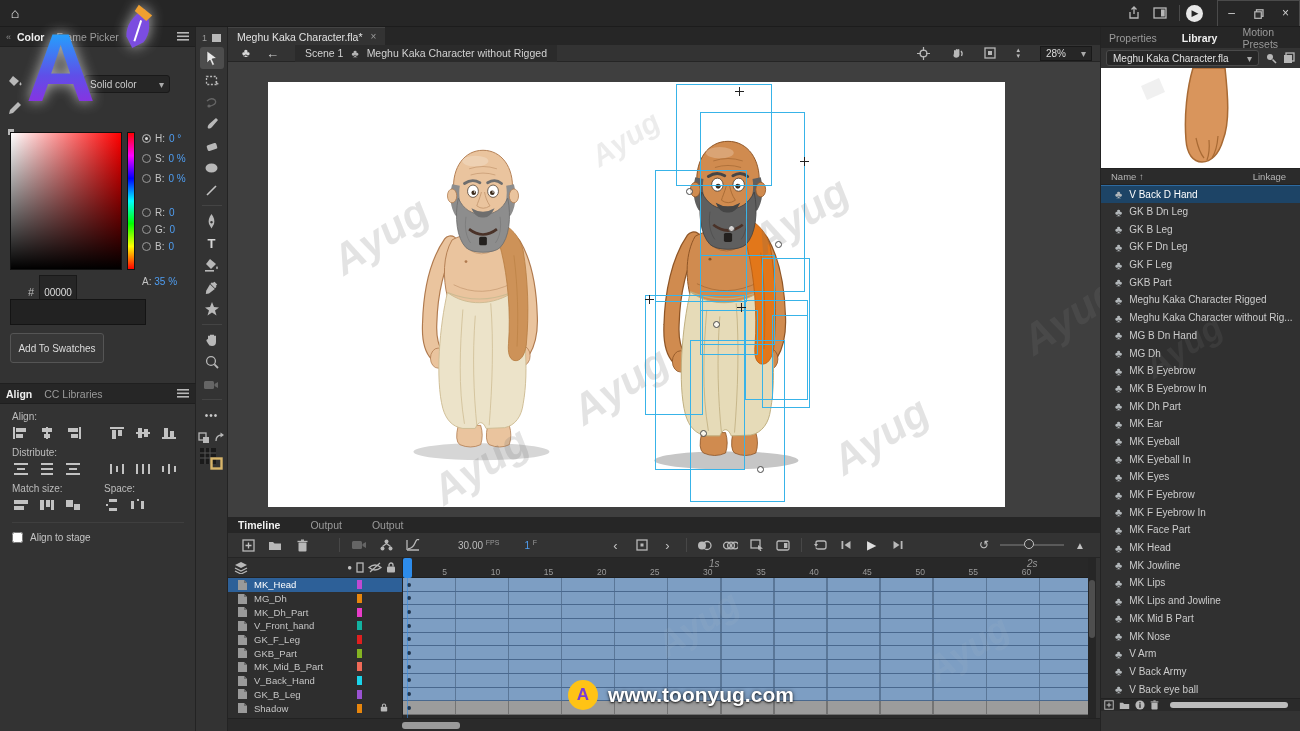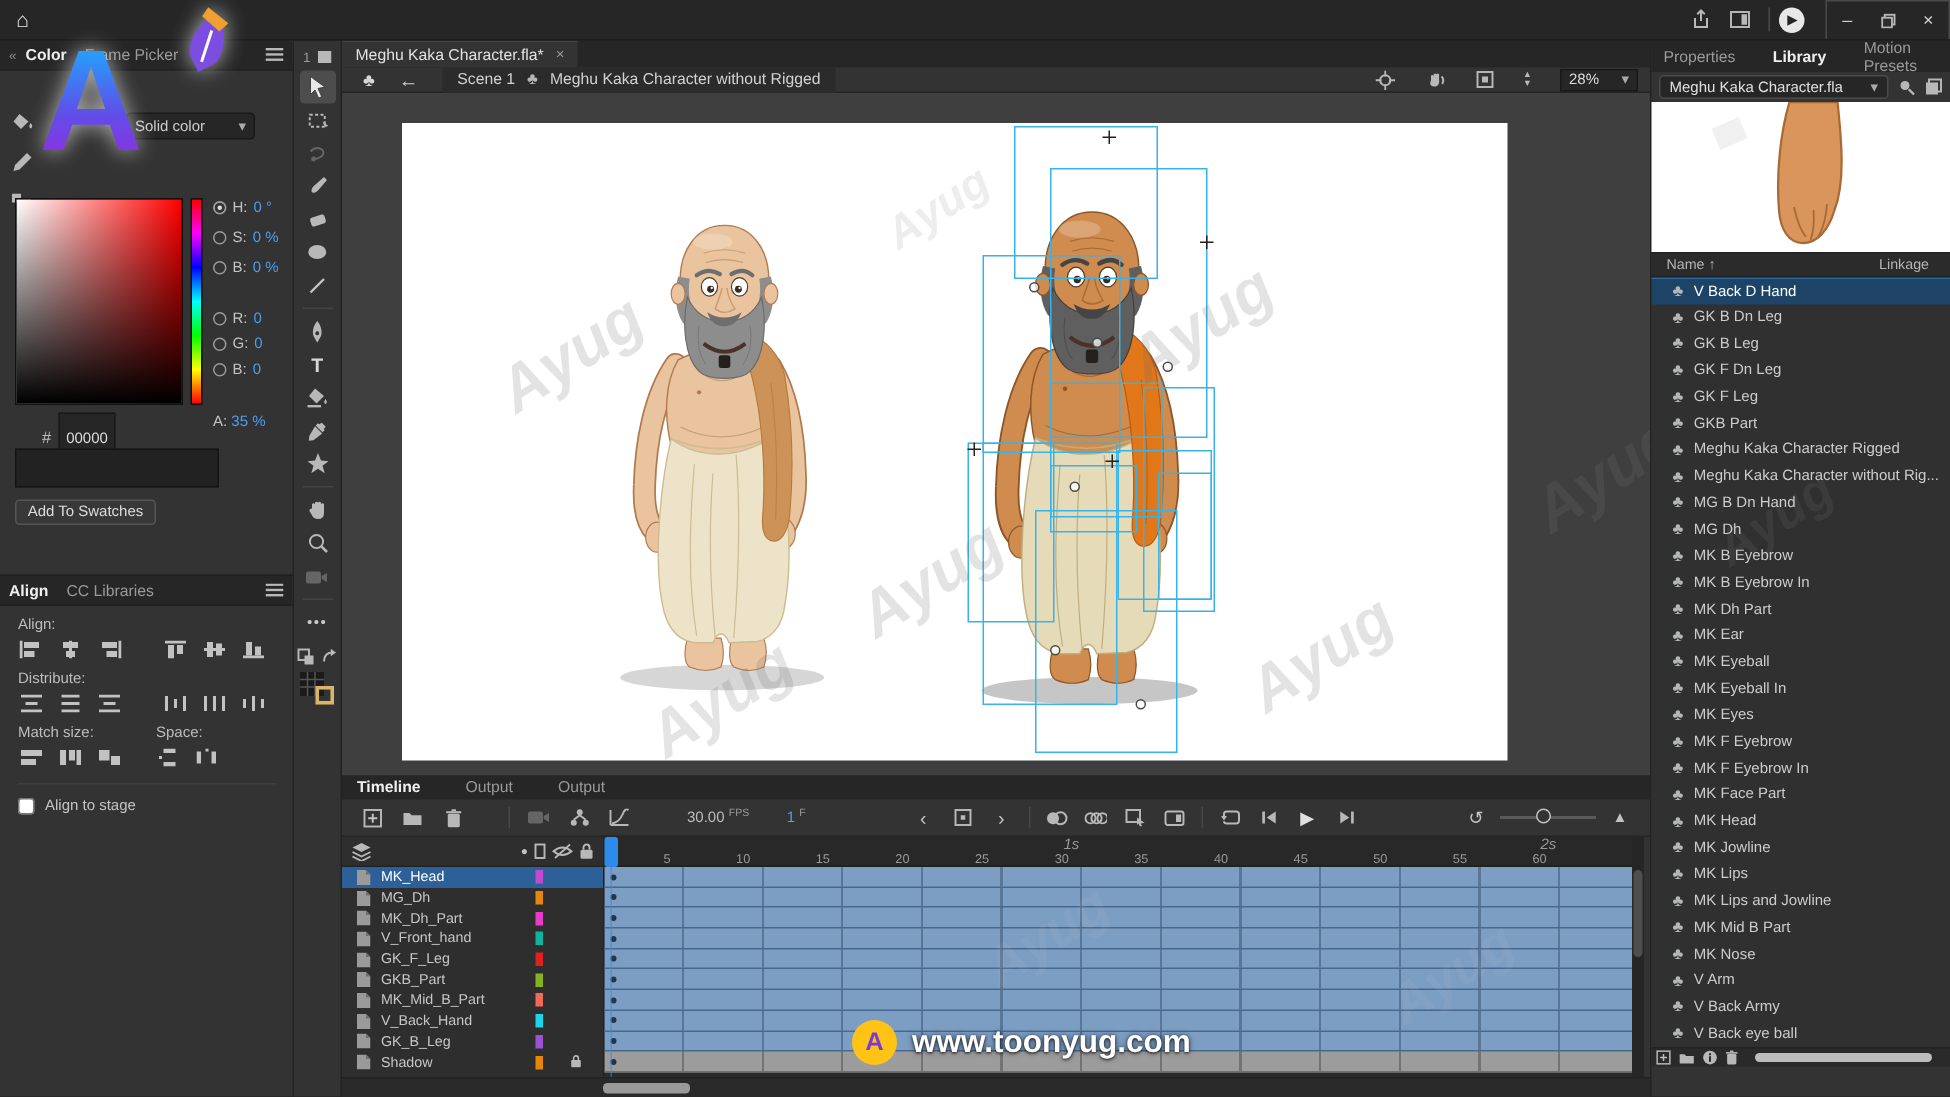--- a/index.html
+++ b/index.html
@@ -41,21 +41,21 @@
   #huestrip { position:absolute; left:127px; top:85px; width:8px; height:138px; border:1px solid #111;
     background:linear-gradient(to bottom,#f00,#f0f,#00f,#0ff,#0f0,#ff0,#f00); }
   .cr { position:absolute; left:142px; display:flex; align-items:center; gap:4px; font-size:10px; color:#c4c4c4; }
   .radio { width:9px; height:9px; border:1px solid #9a9a9a; border-radius:50%; display:inline-block; }
   .radio.on { box-shadow:inset 0 0 0 2px #333; background:#dcdcdc; }
   .cv { color:#4f9ef2; }
   #hexrow { position:absolute; left:28px; top:228px; display:flex; align-items:center; gap:5px; color:#bbb; }
   #hexin { width:38px; height:16px; background:#262626; border:1px solid #191919; color:#ddd; font-size:10px; padding:16px 4px; }
   #alpharow { position:absolute; left:142px; top:229px; font-size:10px; color:#c4c4c4; }
   #prevswatch { position:absolute; left:10px; top:252px; width:136px; height:26px; background:#222; border:1px solid #141414; }
-  #addsw { position:absolute; left:10px; top:286px; width:94px; height:17px; background:#383838; border:1px solid #555;
+  #addsw { position:absolute; left:10px; top:286px; width:94px; height:30px; background:#383838; border:1px solid #555;
     border-radius:3px; color:#dcdcdc; font-size:10px; }
 
   
   #align-panel { position:absolute; left:0; top:383px; width:196px; height:348px; background:#333; border-right:1px solid #232323; border-top:1px solid #1f1f1f; }
   .alabel { font-size:10px; color:#bdbdbd; margin:7px 0 4px 12px; }
   .arow { display:flex; gap:8px; margin-left:12px; align-items:center; }
   .agap { width:10px; }
   .abtn { width:18px; height:14px; display:flex; align-items:center; justify-content:center; }
   .abtn svg rect { fill:#c2c2c2; }
   #alignstage { display:flex; align-items:center; gap:7px; margin:10px 0 0 12px; padding-top:9px; border-top:1px solid #3f3f3f; width:172px; font-size:10px; color:#c4c4c4; }

